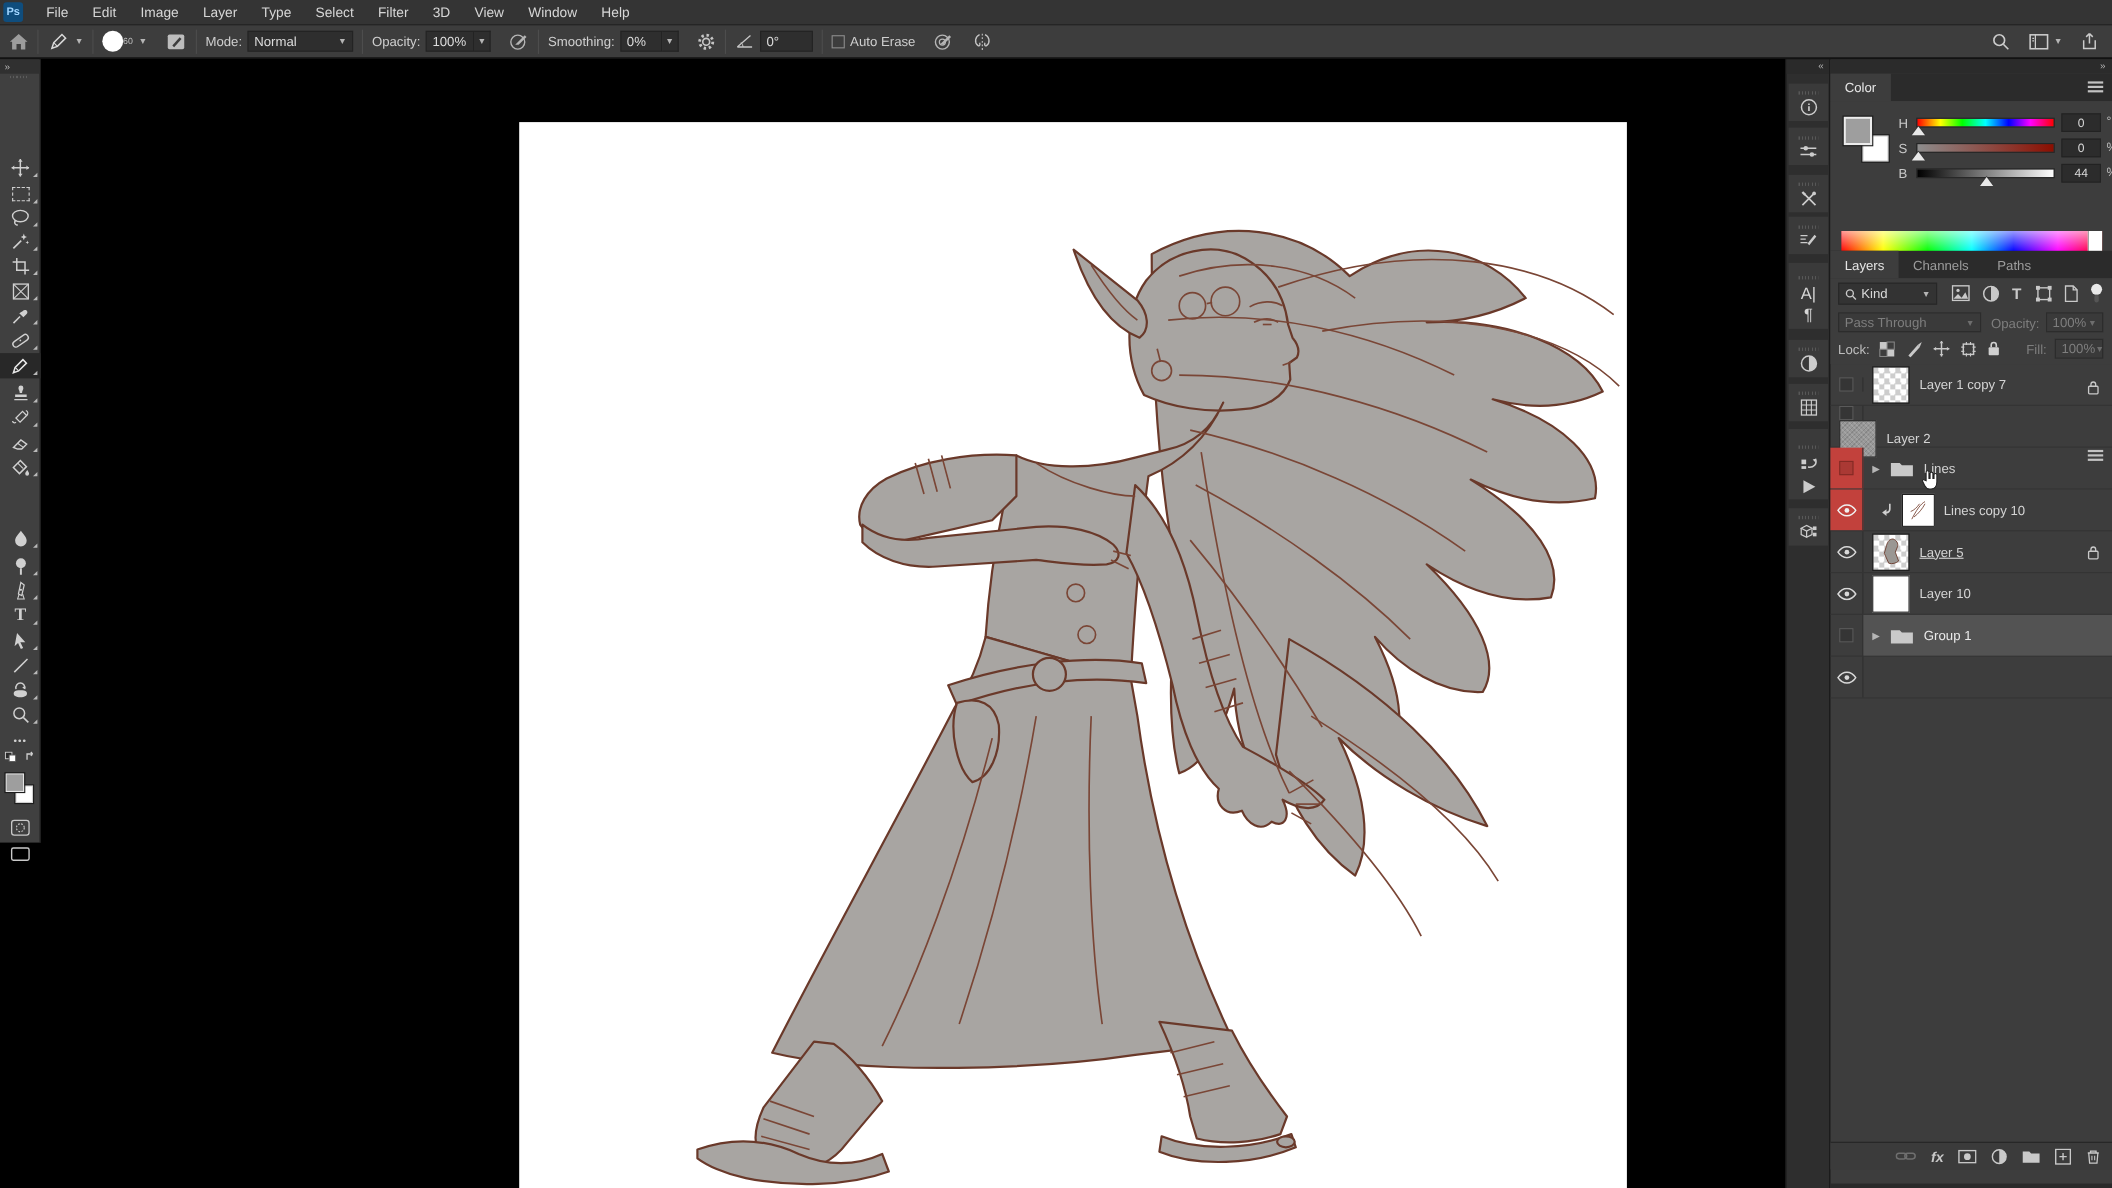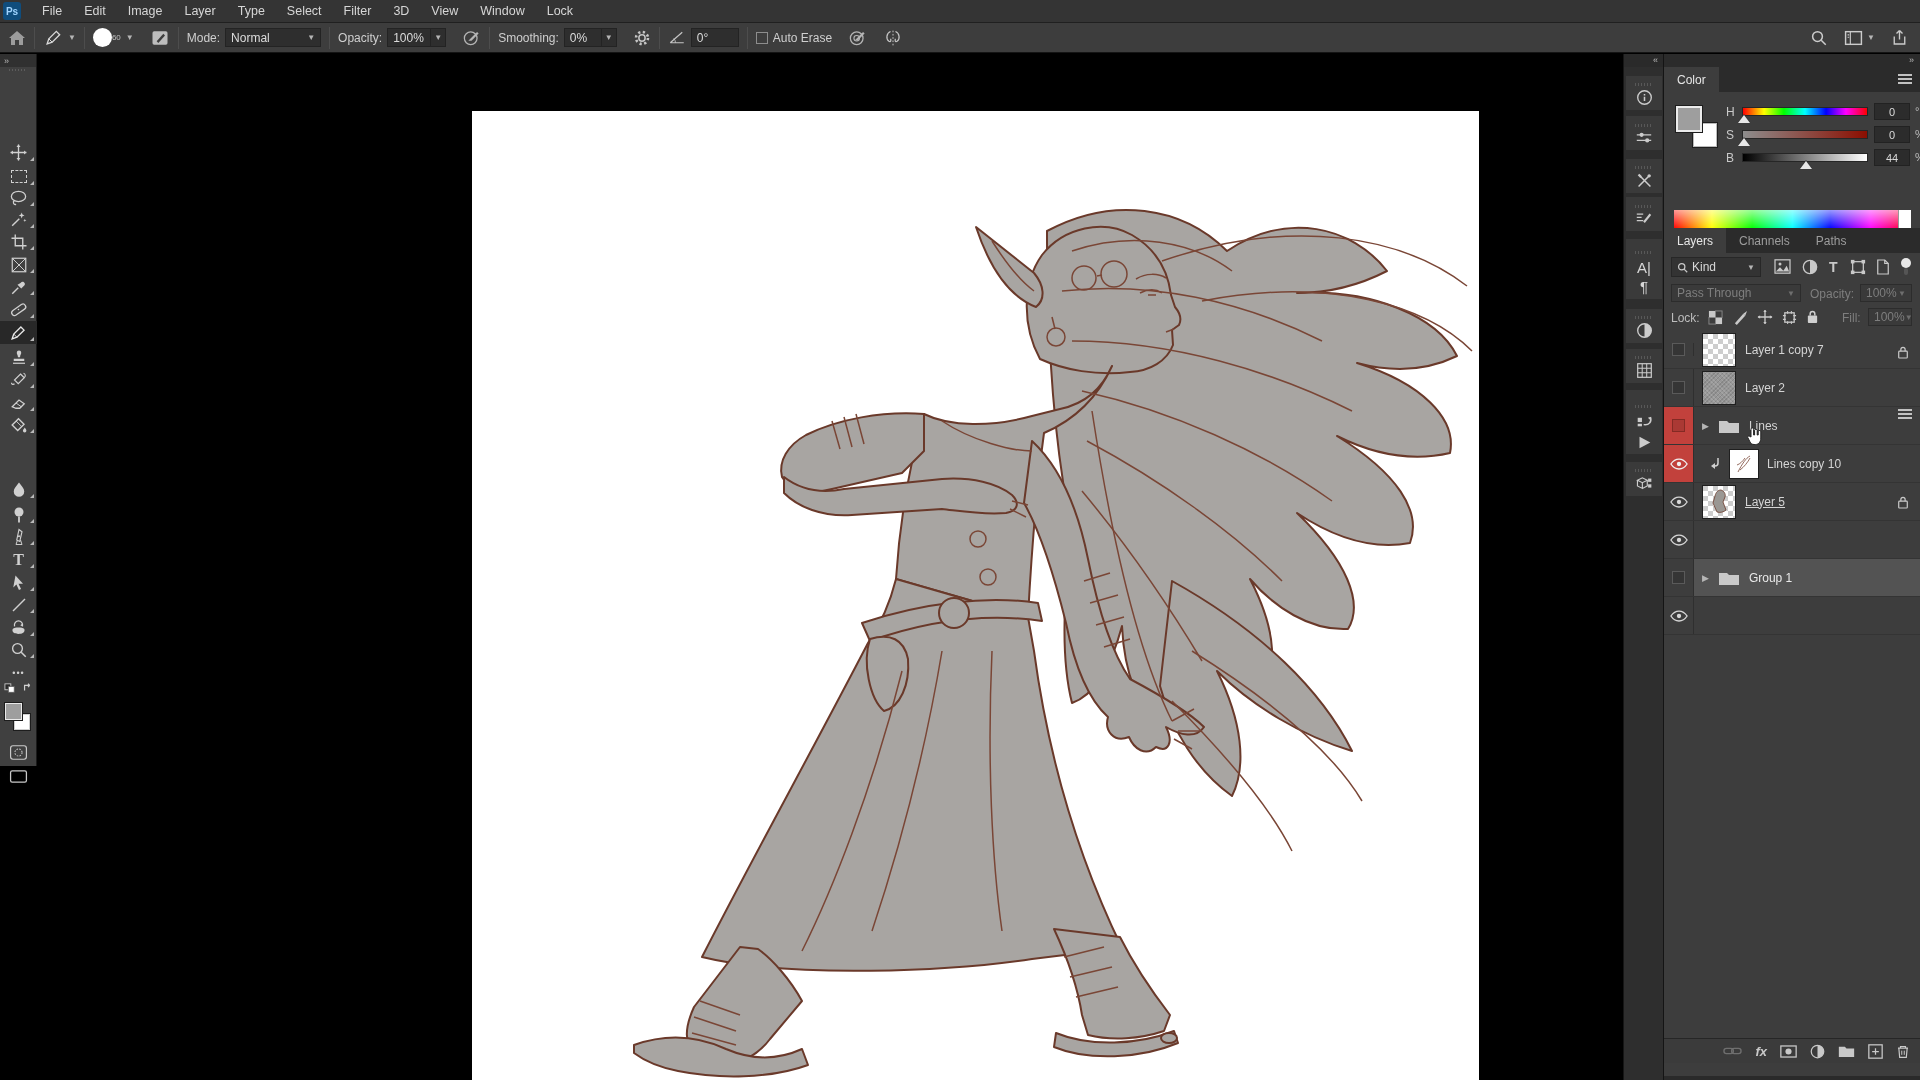--- a/index.html
+++ b/index.html
@@ -96,21 +96,21 @@
   <div class="menu-item">File</div>
   <div class="menu-item">Edit</div>
   <div class="menu-item">Image</div>
   <div class="menu-item">Layer</div>
   <div class="menu-item">Type</div>
   <div class="menu-item">Select</div>
   <div class="menu-item">Filter</div>
   <div class="menu-item">3D</div>
   <div class="menu-item">View</div>
   <div class="menu-item">Window</div>
-  <div class="menu-item">Lock</div>
+  <div class="menu-item">Help</div>
 </div>
 
 <div class="optionsbar">
   <div class="ob-group">
     <svg width="18" height="16" viewBox="0 0 18 16">
         <path d="M9 1L1 8h2v7h4v-5h4v5h4V8h2z" fill="#9c9c9c"></path>
       </svg>
   </div>
   <div class="ob-sep"></div>
   <div class="ob-group">
@@ -679,21 +679,21 @@
         <span class="lname">Layer 1 copy 7</span>
         <span class="lockpos">
             <svg width="12" height="14" viewBox="0 0 14 16">
               <rect x="2" y="7" width="10" height="8" rx="1" fill="none" stroke="#c9c9c9" stroke-width="1.4"></rect>
               <path d="M4.5 7V5a2.5 2.5 0 015 0v2" fill="none" stroke="#c9c9c9" stroke-width="1.4"></path>
             </svg>
           </span>
       </div>
     </div>
 
-    <div class="lrow" style="top:38px;">
+    <div class="lrow" style="top:38px;flex-direction:column;">
       <div class="viscol">
           <span class="visbox"></span>
         </div>
       <div class="rcontent">
         <span class="thumb noise"></span>
         <span class="lname">Layer 2</span>
       </div>
     </div>
 
     <div class="lrow" style="top:76px;">
@@ -753,20 +753,24 @@
       </div>
     </div>
 
     <div class="lrow" style="top:190px;">
       <div class="viscol">
         <svg class="eye" width="18" height="12" viewBox="0 0 20 13">
             <path d="M1 6.5C4 2 8 1 10 1s6 1 9 5.5C16 11 12 12 10 12S4 11 1 6.5z" fill="none" stroke="#d8d8d8" stroke-width="1.5"></path>
             <circle cx="10" cy="6.5" r="2.4" fill="#d8d8d8"></circle>
           </svg>
       </div>
+      <div class="rcontent">
+        <span class="thumb whitethumb"></span>
+        <span class="lname">Layer 10</span>
+      </div>
     </div>
 
     <div class="lrow" style="top:228px;">
       <div class="viscol">
           <span class="visbox"></span>
         </div>
       <div class="rcontent selected">
         <span class="chevr">▶</span>
         <svg width="22" height="16" viewBox="0 0 22 16">
             <path d="M1 3h8l2 2h10v10H1z" fill="#c9c9c9"></path>

